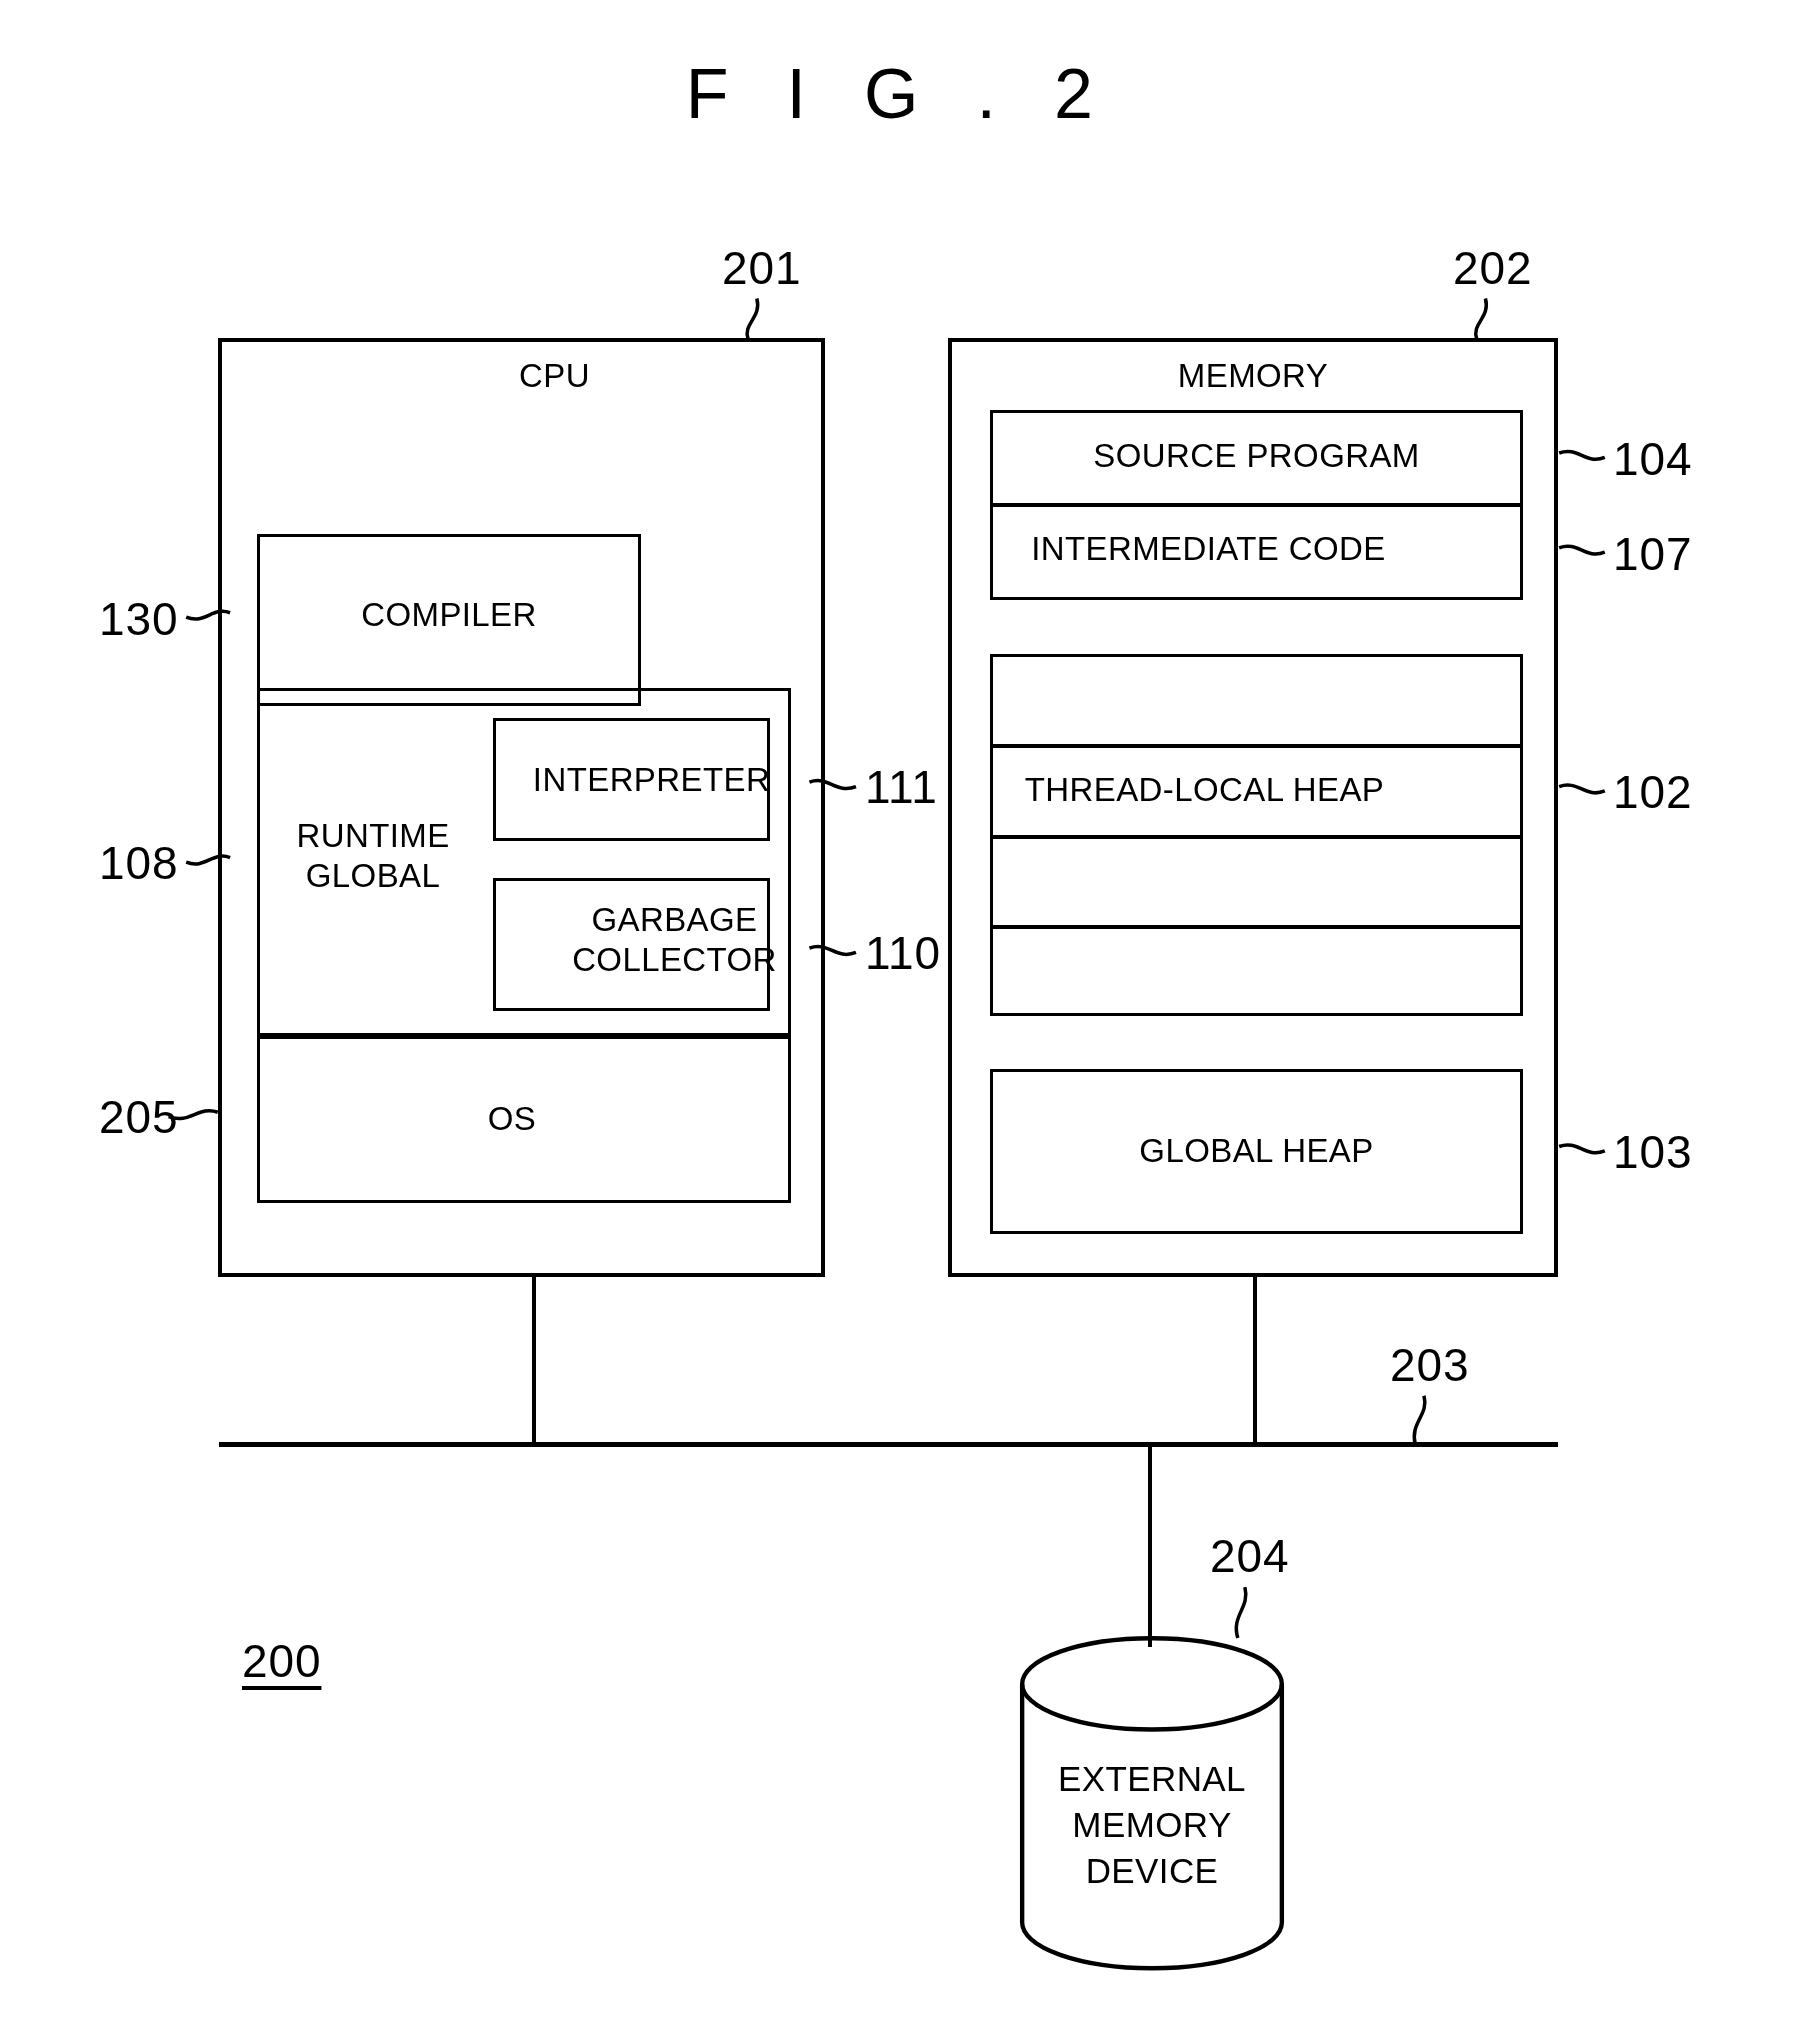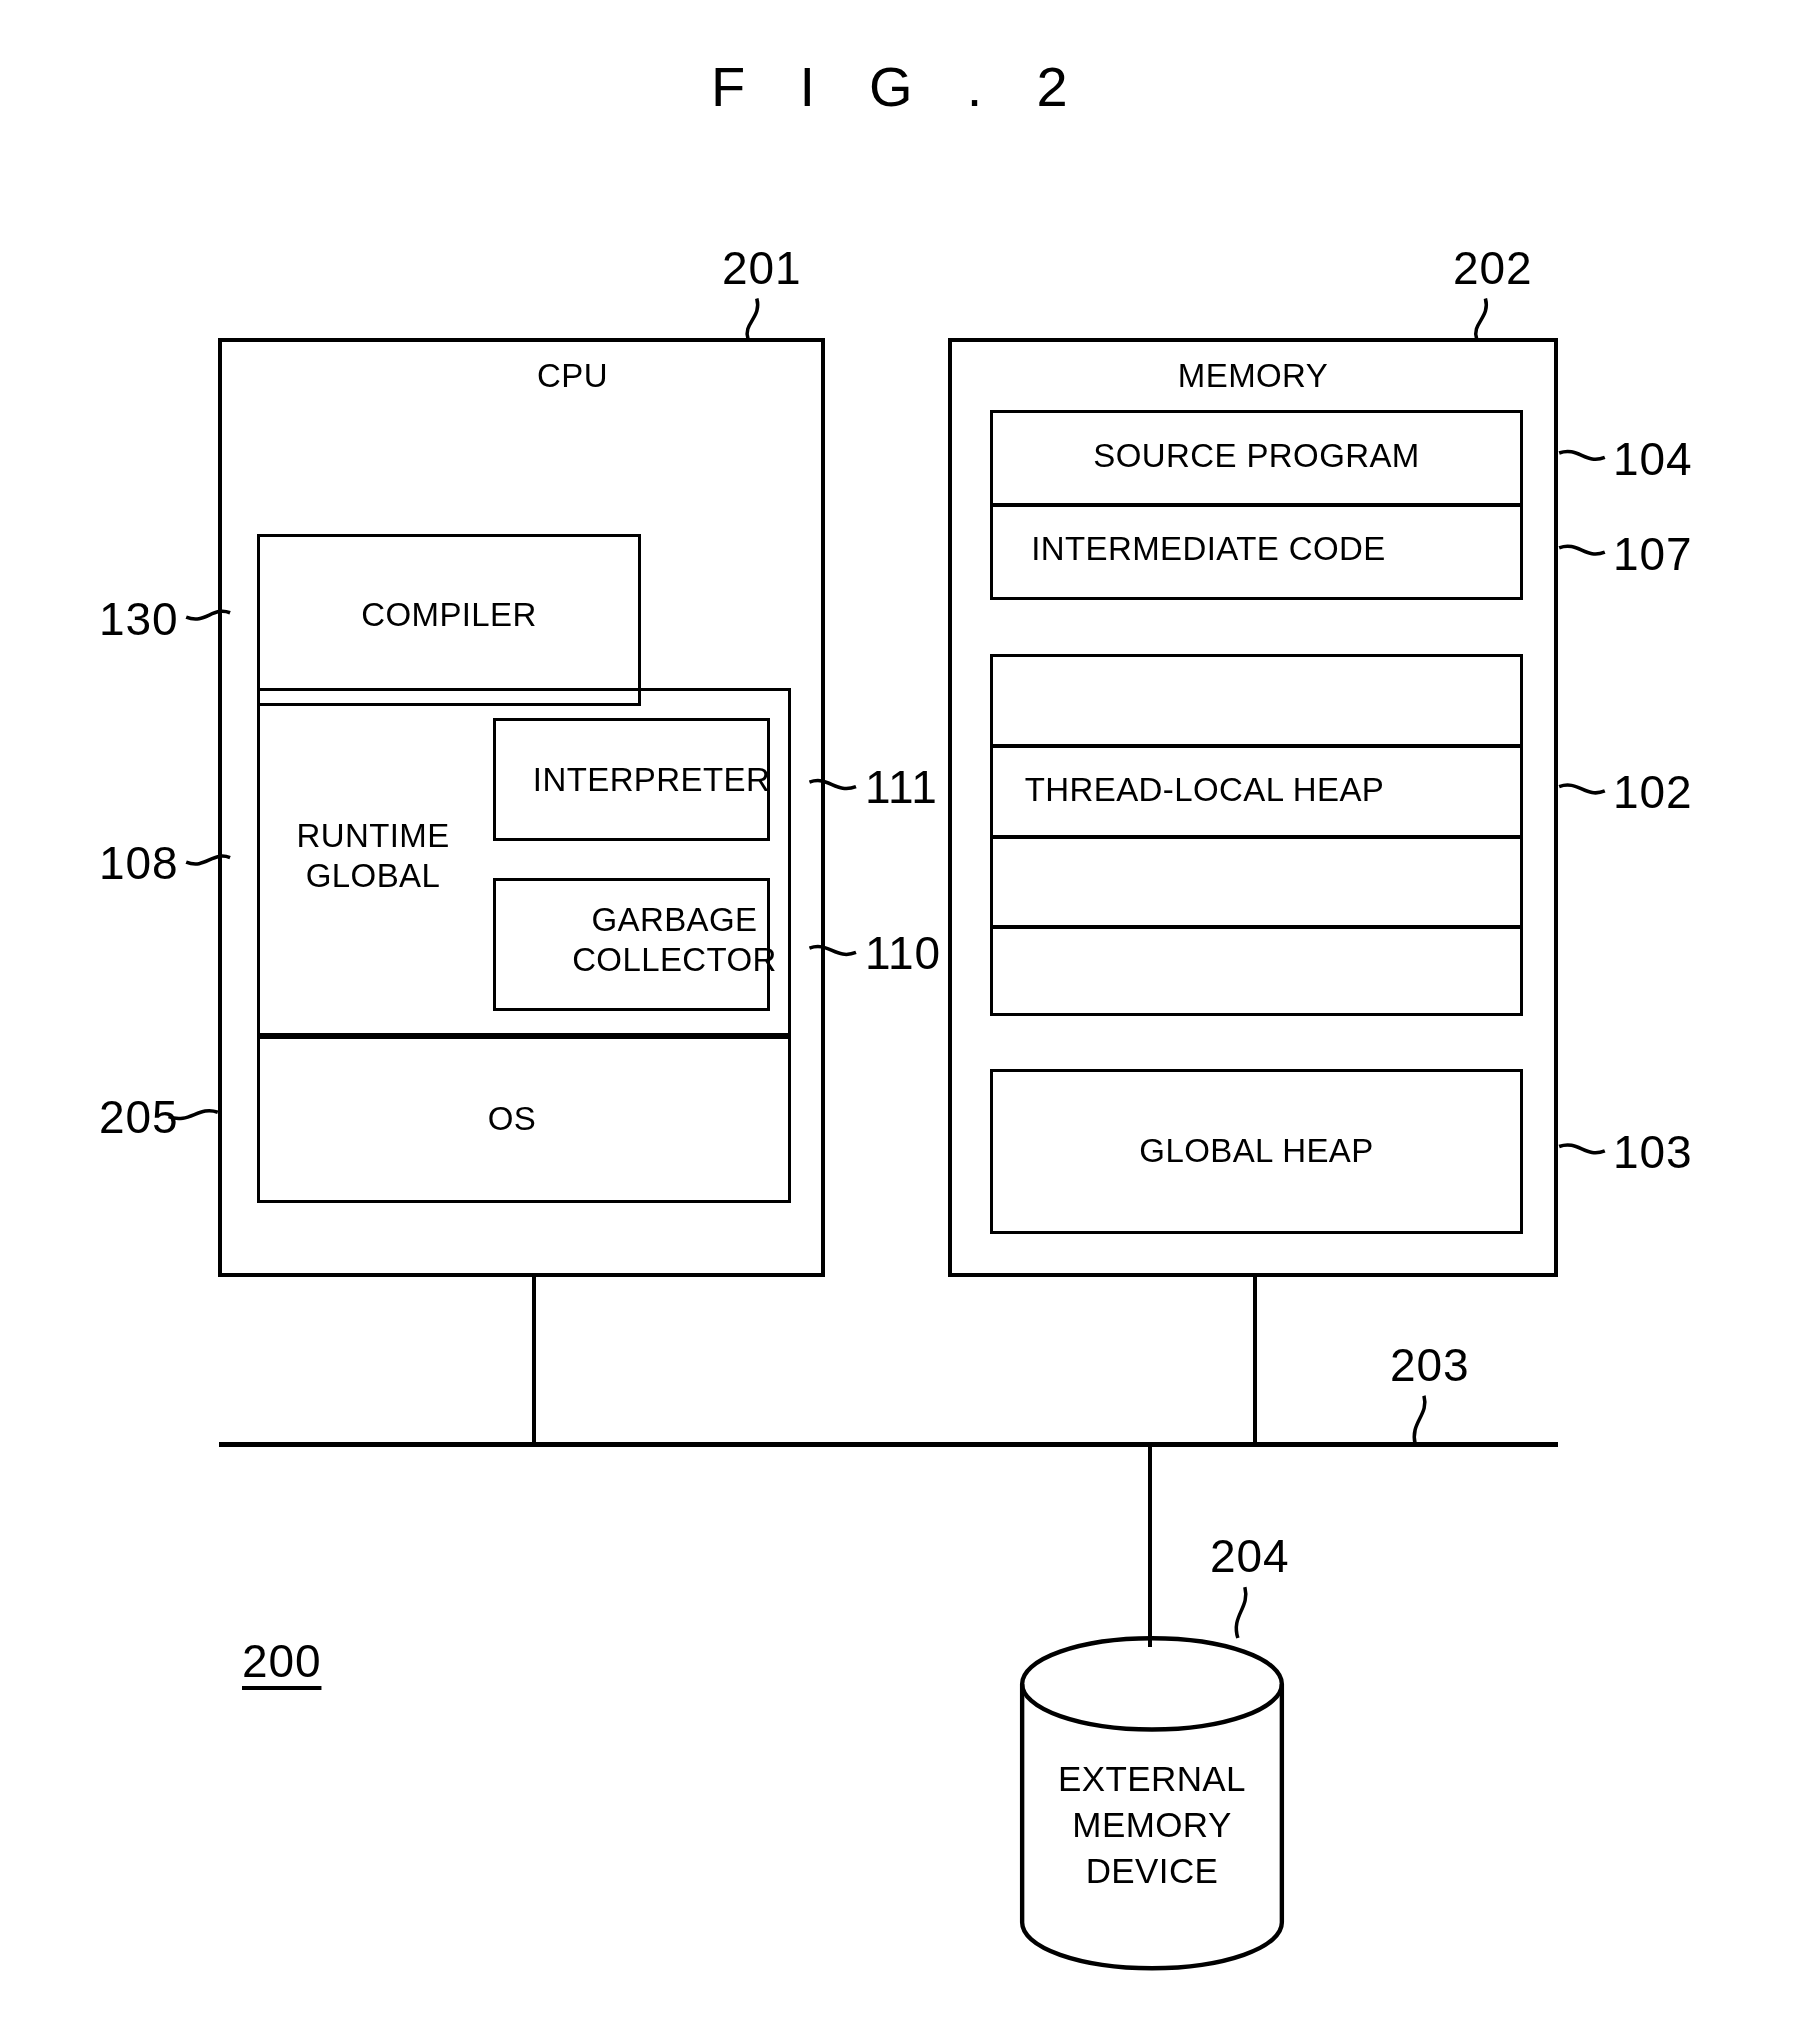--- a/index.html
+++ b/index.html
@@ -20,21 +20,21 @@
     overflow: hidden;
   }
 
   
   .fig-title {
     position: absolute;
     left: 0;
     top: 54px;
     width: 1798px;
     text-align: center;
-    font-size: 56px;
+    font-size: 70px;
     letter-spacing: 19.3px;
     font-weight: 400;
     font-family: "Liberation Sans", sans-serif;
   }
 
   
   .box {
     position: absolute;
     border: 4.4px solid #000000;
     box-sizing: border-box;
@@ -107,21 +107,21 @@
   }
 </style>
 </head>
 <body>
 
 <div id="figure-root">
 
   <div class="fig-title">F I G . 2</div>
 
   <div class="box" style="left:218px; top:338px; width:607px; height:939px;"></div>
-  <div class="box-label" style="left:218px; top:356px; width:709px;">CPU</div>
+  <div class="box-label" style="left:200px; top:356px; width:709px;">CPU</div>
 
   <div class="box-thin" style="left:257px; top:534px; width:384px; height:172px;"></div>
   <div class="box-label" style="left:257px; top:595px; width:384px;">COMPILER</div>
 
   <div class="box-thin" style="left:257px; top:688px; width:534px; height:348px;"></div>
   <div class="box-label" style="left:272px; top:816px; width:202px; text-align:center;">RUNTIME
 GLOBAL</div>
 
   <div class="box-thin" style="left:493px; top:718px; width:277px; height:123px;"></div>
   <div class="box-label" style="left:493px; top:760px; width:277px;padding-left:20px;">INTERPRETER</div>

